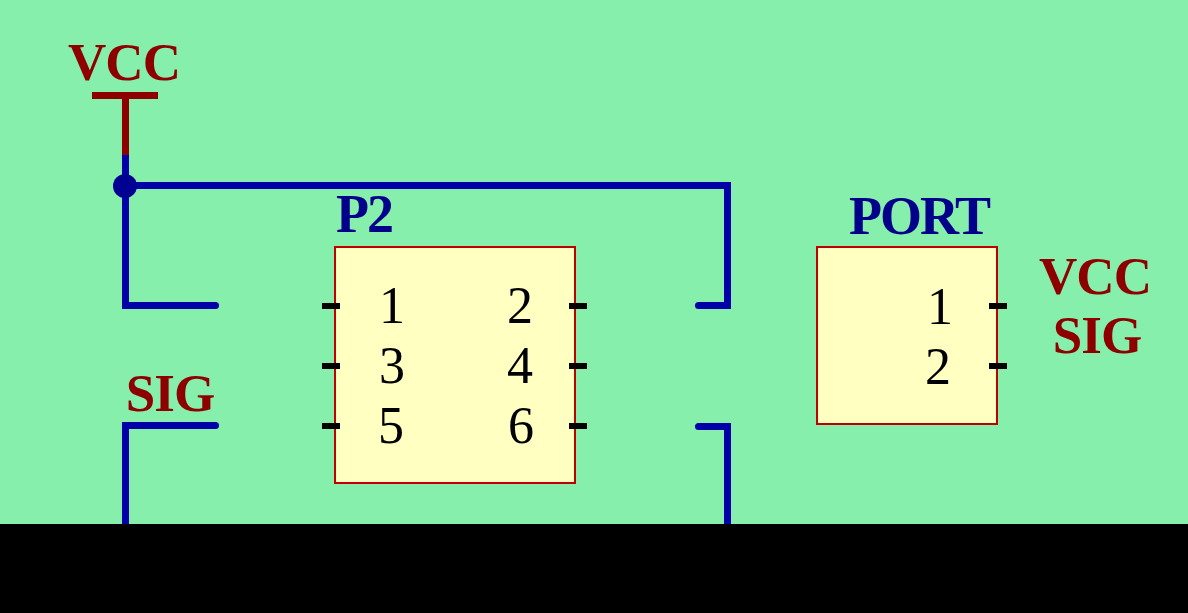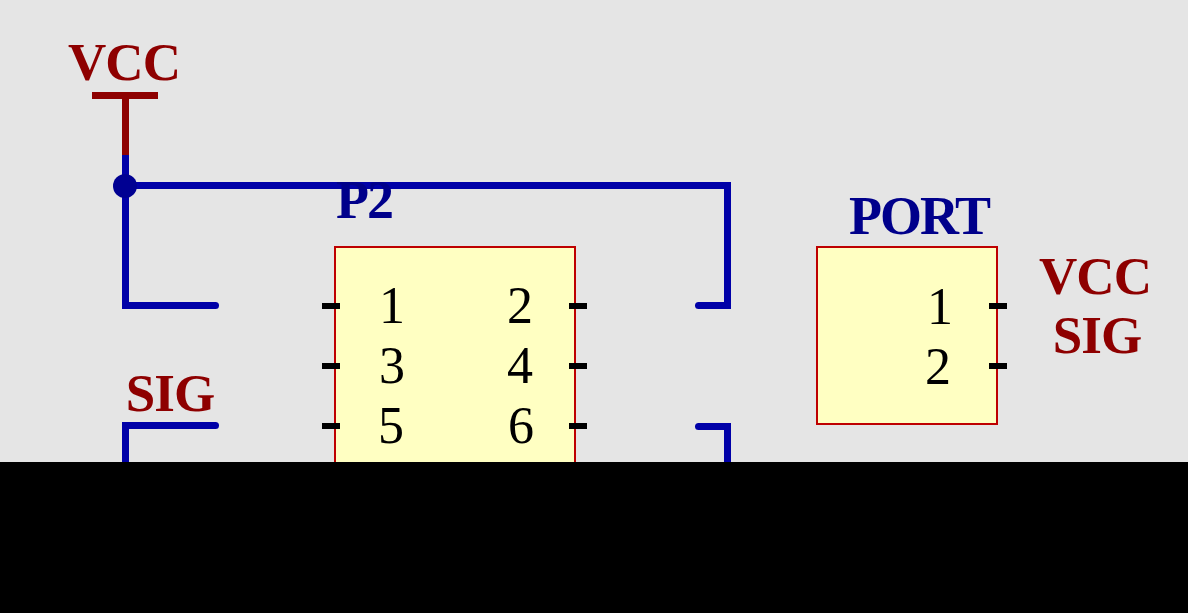--- a/index.html
+++ b/index.html
@@ -3,22 +3,22 @@
 <meta charset="utf-8">
 <style>
   html, body {
     margin: 0;
     padding: 0;
     background: #000;
   }
   #canvas {
     position: relative;
     width: 1188px;
-    height: 462px;
-    background: #e5e5e5;
+    height: 524px;
+    background: #86efac;
     overflow: hidden;
     font-family: "Liberation Serif", "DejaVu Serif", serif;
   }
   .wire {
     position: absolute;
     background: #0000A8;
   }
   .cap-right { border-radius: 0 4px 4px 0; }
   .cap-left  { border-radius: 4px 0 0 4px; }
   .red-shape {
@@ -86,21 +86,21 @@
   <div class="wire cap-left" style="left:695px; top:302px; width:36px; height:7px;"></div>
   <div class="junction" style="left:113px; top:174px;"></div>
 
   <div class="txt net-label" style="left:170px; top:393px;">SIG</div>
   <div class="wire cap-right" style="left:122px; top:422px; width:97px; height:7px;"></div>
   <div class="wire" style="left:122px; top:422px; width:7px; height:127px;"></div>
   <div class="wire" style="left:122px; top:542px; width:609px; height:7px;"></div>
   <div class="wire" style="left:724px; top:423px; width:7px; height:126px;"></div>
   <div class="wire cap-left" style="left:695px; top:423px; width:36px; height:7px;"></div>
 
-  <div class="txt ref-label" style="left:364px; top:200px;">P2</div>
+  <div class="txt ref-label" style="left:364px; top:214px;">P2</div>
   <div class="comp-box" style="left:334px; top:246px; width:242px; height:238px;"></div>
 
   <div class="pin-stub" style="left:322px; top:303px;"></div>
   <div class="pin-stub" style="left:322px; top:363px;"></div>
   <div class="pin-stub" style="left:322px; top:423px;"></div>
   <div class="pin-stub" style="left:569px; top:303px;"></div>
   <div class="pin-stub" style="left:569px; top:363px;"></div>
   <div class="pin-stub" style="left:569px; top:423px;"></div>
 
   <div class="txt pin-num" style="left:392px; top:306px; z-index:4;">1</div>

